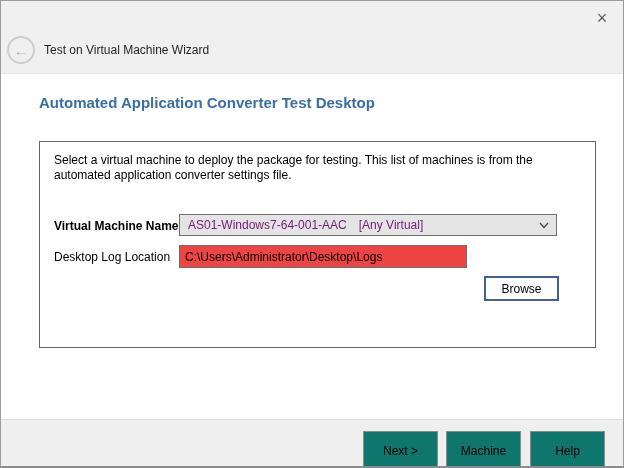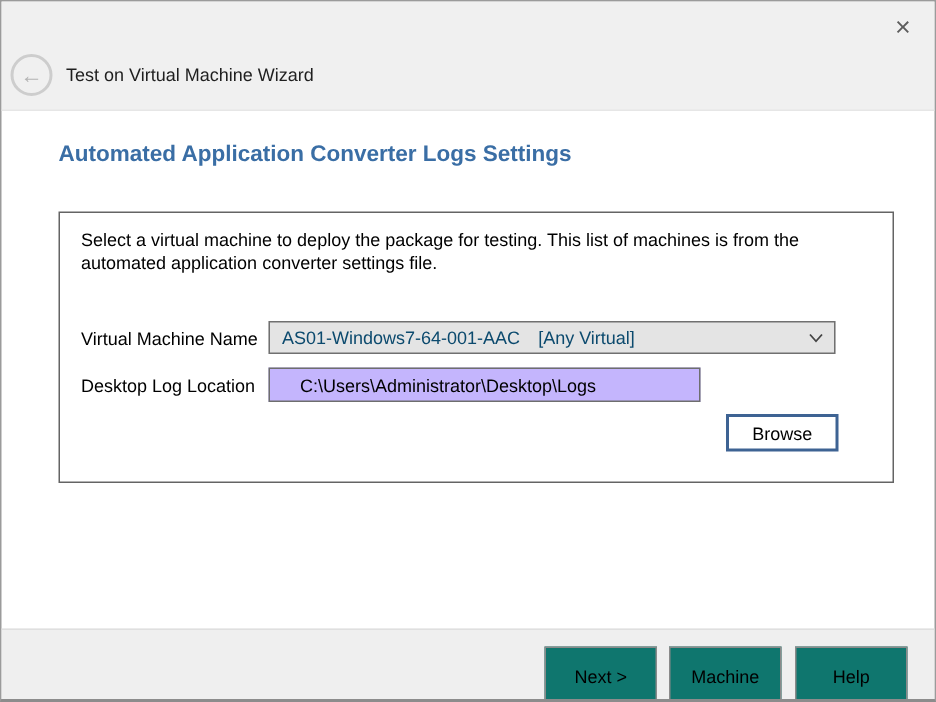--- a/index.html
+++ b/index.html
@@ -24,46 +24,46 @@
     color:#b3b3b3;font-size:15px;line-height:1;background:transparent;
   }
   .wizard-title{
     position:absolute;left:43px;top:42px;font-size:12px;color:#1f1f1f;white-space:nowrap;
   }
   
   .page-heading{
     position:absolute;left:38px;top:93px;font-size:15px;font-weight:600;white-space:nowrap;
   }
   .groupbox{
-    position:absolute;left:38px;top:140px;width:557px;height:181px;
+    position:absolute;left:38px;top:140px;width:557px;height:207px;
     border:1px solid #646464;background:#ffffff;
   }
   .group-desc{
     position:absolute;left:14px;top:11px;width:516px;
     font-size:12px;line-height:15px;color:#000000;
   }
   .field-label{
     position:absolute;left:14px;font-size:12px;color:#000000;white-space:nowrap;
   }
-  .lbl-vm{top:77px;}
+  .lbl-vm{top:77px;font-weight:bold;}
   .lbl-log{top:108px;}
   .combobox{
     position:absolute;left:139px;top:72px;width:378px;height:22px;
     background:#e4e4e4;border:1px solid #707070;
     display:flex;align-items:center;padding:0 22px 0 8px;cursor:default;
   }
-  .combobox .combo-text{font-size:12px;color:#0c4a6e;white-space:pre;overflow:hidden;}
+  .combobox .combo-text{font-size:12px;color:#701a75;white-space:pre;overflow:hidden;}
   .combo-name{margin-right:12px;}
   .combo-chevron{
     position:absolute;right:7px;top:7px;width:10px;height:7px;display:block;
   }
   .textbox{
     position:absolute;left:139px;top:103px;width:288px;height:23px;
-    border:1px solid #6e6e6e;background:#c4b5fd;font-size:12px;color:#000;
-    padding:0 20px;font-family:"Liberation Sans",sans-serif;outline:none;
+    border:1px solid #6e6e6e;background:#ef4444;font-size:12px;color:#000;
+    padding:0 5px;font-family:"Liberation Sans",sans-serif;outline:none;
   }
   .browse-btn{
     position:absolute;left:444px;top:102px;width:75px;height:25px;
     background:#ffffff;border:2px solid #3e6393;
     display:flex;align-items:center;justify-content:center;
     font-size:12px;color:#000;cursor:default;margin-top:32px;
   }
   
   .footer{
     position:absolute;left:0;bottom:0;width:100%;height:47px;
@@ -85,21 +85,21 @@
 <div class="dialog">
 
   <div class="header">
     <div class="close-btn">×</div>
     <div class="back-btn">
       <span>←</span>
     </div>
     <div class="wizard-title">Test on Virtual Machine Wizard</div>
   </div>
 
-  <div class="page-heading" style="color: rgb(58, 110, 165);">Automated Application Converter Logs Settings</div>
+  <div class="page-heading" style="color: rgb(58, 110, 165);">Automated Application Converter Test Desktop</div>
 
   <div class="groupbox">
     <div class="group-desc">Select a virtual machine to deploy the package for testing. This list of machines is from the automated application converter settings file.</div>
 
     <div class="field-label lbl-vm">Virtual Machine Name</div>
 
     <div class="combobox">
       <span class="combo-text combo-name">AS01-Windows7-64-001-AAC</span>
       <span class="combo-text">[Any Virtual]</span>
       <svg class="combo-chevron" viewBox="0 0 10 7">

